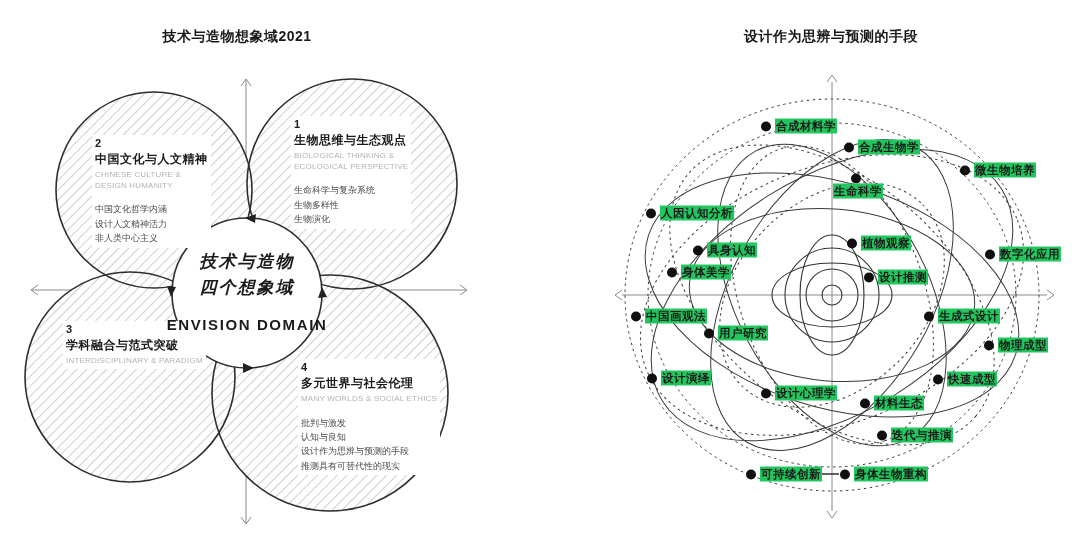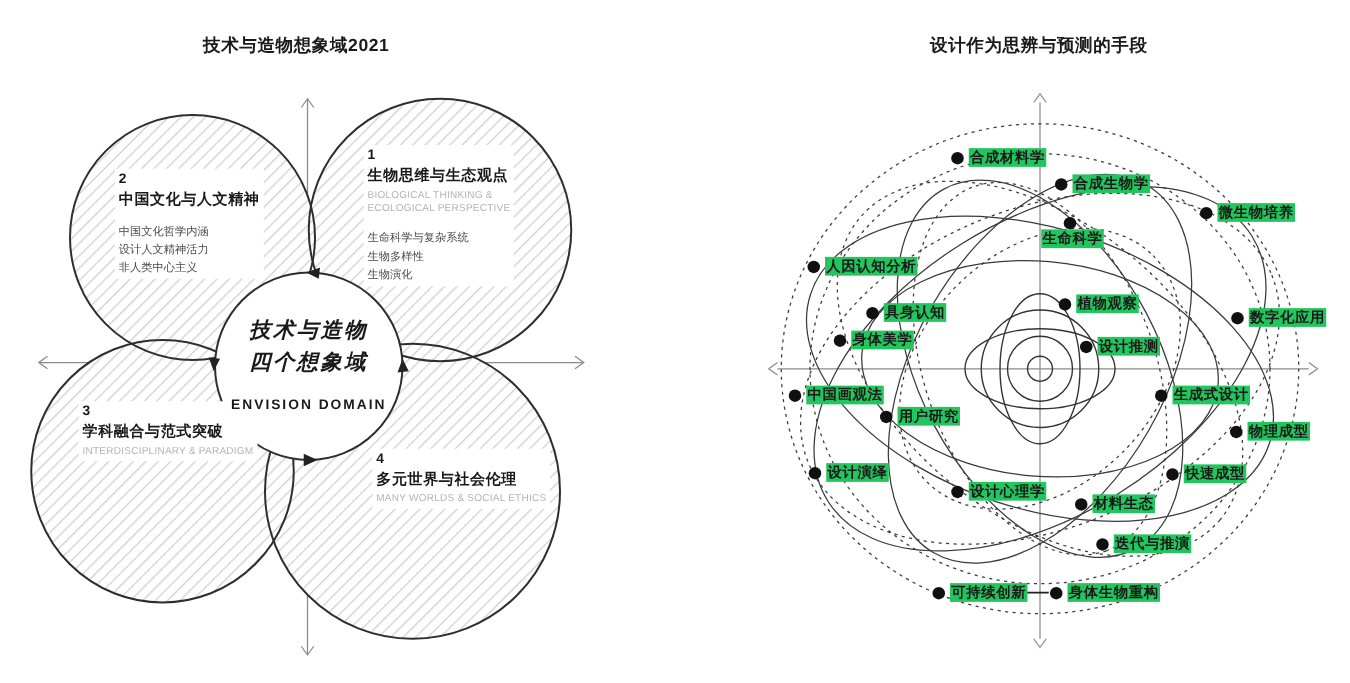--- a/index.html
+++ b/index.html
@@ -16,21 +16,21 @@
   svg.diag{position:absolute;left:0;top:0;}
   
   .dblock{position:absolute;background:#fff;padding:2px 3px;line-height:1.25;}
   .dnum{font-size:11px;font-weight:bold;}
   .dtitle{font-size:12px;font-weight:bold;letter-spacing:.5px;margin-top:1px;white-space:nowrap;}
   .dsub{font-size:8px;color:#b3b3b3;white-space:pre-line;margin-top:3px;letter-spacing:.2px;line-height:1.35;}
   .ditems{font-size:9px;margin-top:11px;line-height:1.6;color:#4a4a4a;}
   
   .clabel{position:absolute;left:247px;top:291px;transform:translate(-50%,-50%);text-align:center;}
   .cline{font-size:17px;font-weight:bold;letter-spacing:2px;line-height:1.5;white-space:nowrap;font-style:italic;}
-  .csub{font-size:11px;font-weight:bold;letter-spacing:1.6px;margin-top:16px;white-space:nowrap;}
+  .csub{font-size:15px;font-weight:bold;letter-spacing:1.6px;margin-top:16px;white-space:nowrap;}
   
   .nodes-layer{position:absolute;left:0;top:0;width:540px;height:546px;}
   .node{position:absolute;display:flex;align-items:center;transform:translateY(-50%);white-space:nowrap;}
   .node .dot{width:10px;height:10px;border-radius:50%;background:#101010;flex:none;}
   .node .nlabel{font-size:11.5px;font-weight:bold;margin-left:4px;background:#22c55e;
                 padding:0 1px;letter-spacing:.5px;}
 </style>
 </head>
 <body>
 
@@ -89,37 +89,45 @@
       <div class="ditems">
           <div>生命科学与复杂系统</div>
           <div>生物多样性</div>
           <div>生物演化</div>
         </div>
     </div>
 
     <div class="dblock" style="left:92px;top:135px;">
       <div class="dnum">2</div>
       <div class="dtitle">中国文化与人文精神</div>
+      <div class="dsub">CHINESE CULTURE &amp;
+DESIGN HUMANITY</div>
       <div class="ditems">
           <div>中国文化哲学内涵</div>
           <div>设计人文精神活力</div>
           <div>非人类中心主义</div>
         </div>
     </div>
 
     <div class="dblock" style="left:63px;top:321px;">
       <div class="dnum">3</div>
       <div class="dtitle">学科融合与范式突破</div>
       <div class="dsub">INTERDISCIPLINARY &amp; PARADIGM</div>
     </div>
 
     <div class="dblock" style="left:298px;top:359px;">
       <div class="dnum">4</div>
       <div class="dtitle">多元世界与社会伦理</div>
       <div class="dsub">MANY WORLDS &amp; SOCIAL ETHICS</div>
+      <div class="ditems">
+          <div>批判与激发</div>
+          <div>认知与良知</div>
+          <div>设计作为思辨与预测的手段</div>
+          <div>推测具有可替代性的现实</div>
+        </div>
     </div>
 
     <div class="clabel">
       <div class="cline">技术与造物</div>
       <div class="cline">四个想象域</div>
       <div class="csub">ENVISION DOMAIN</div>
     </div>
   </section>
 
   <section class="panel right">

